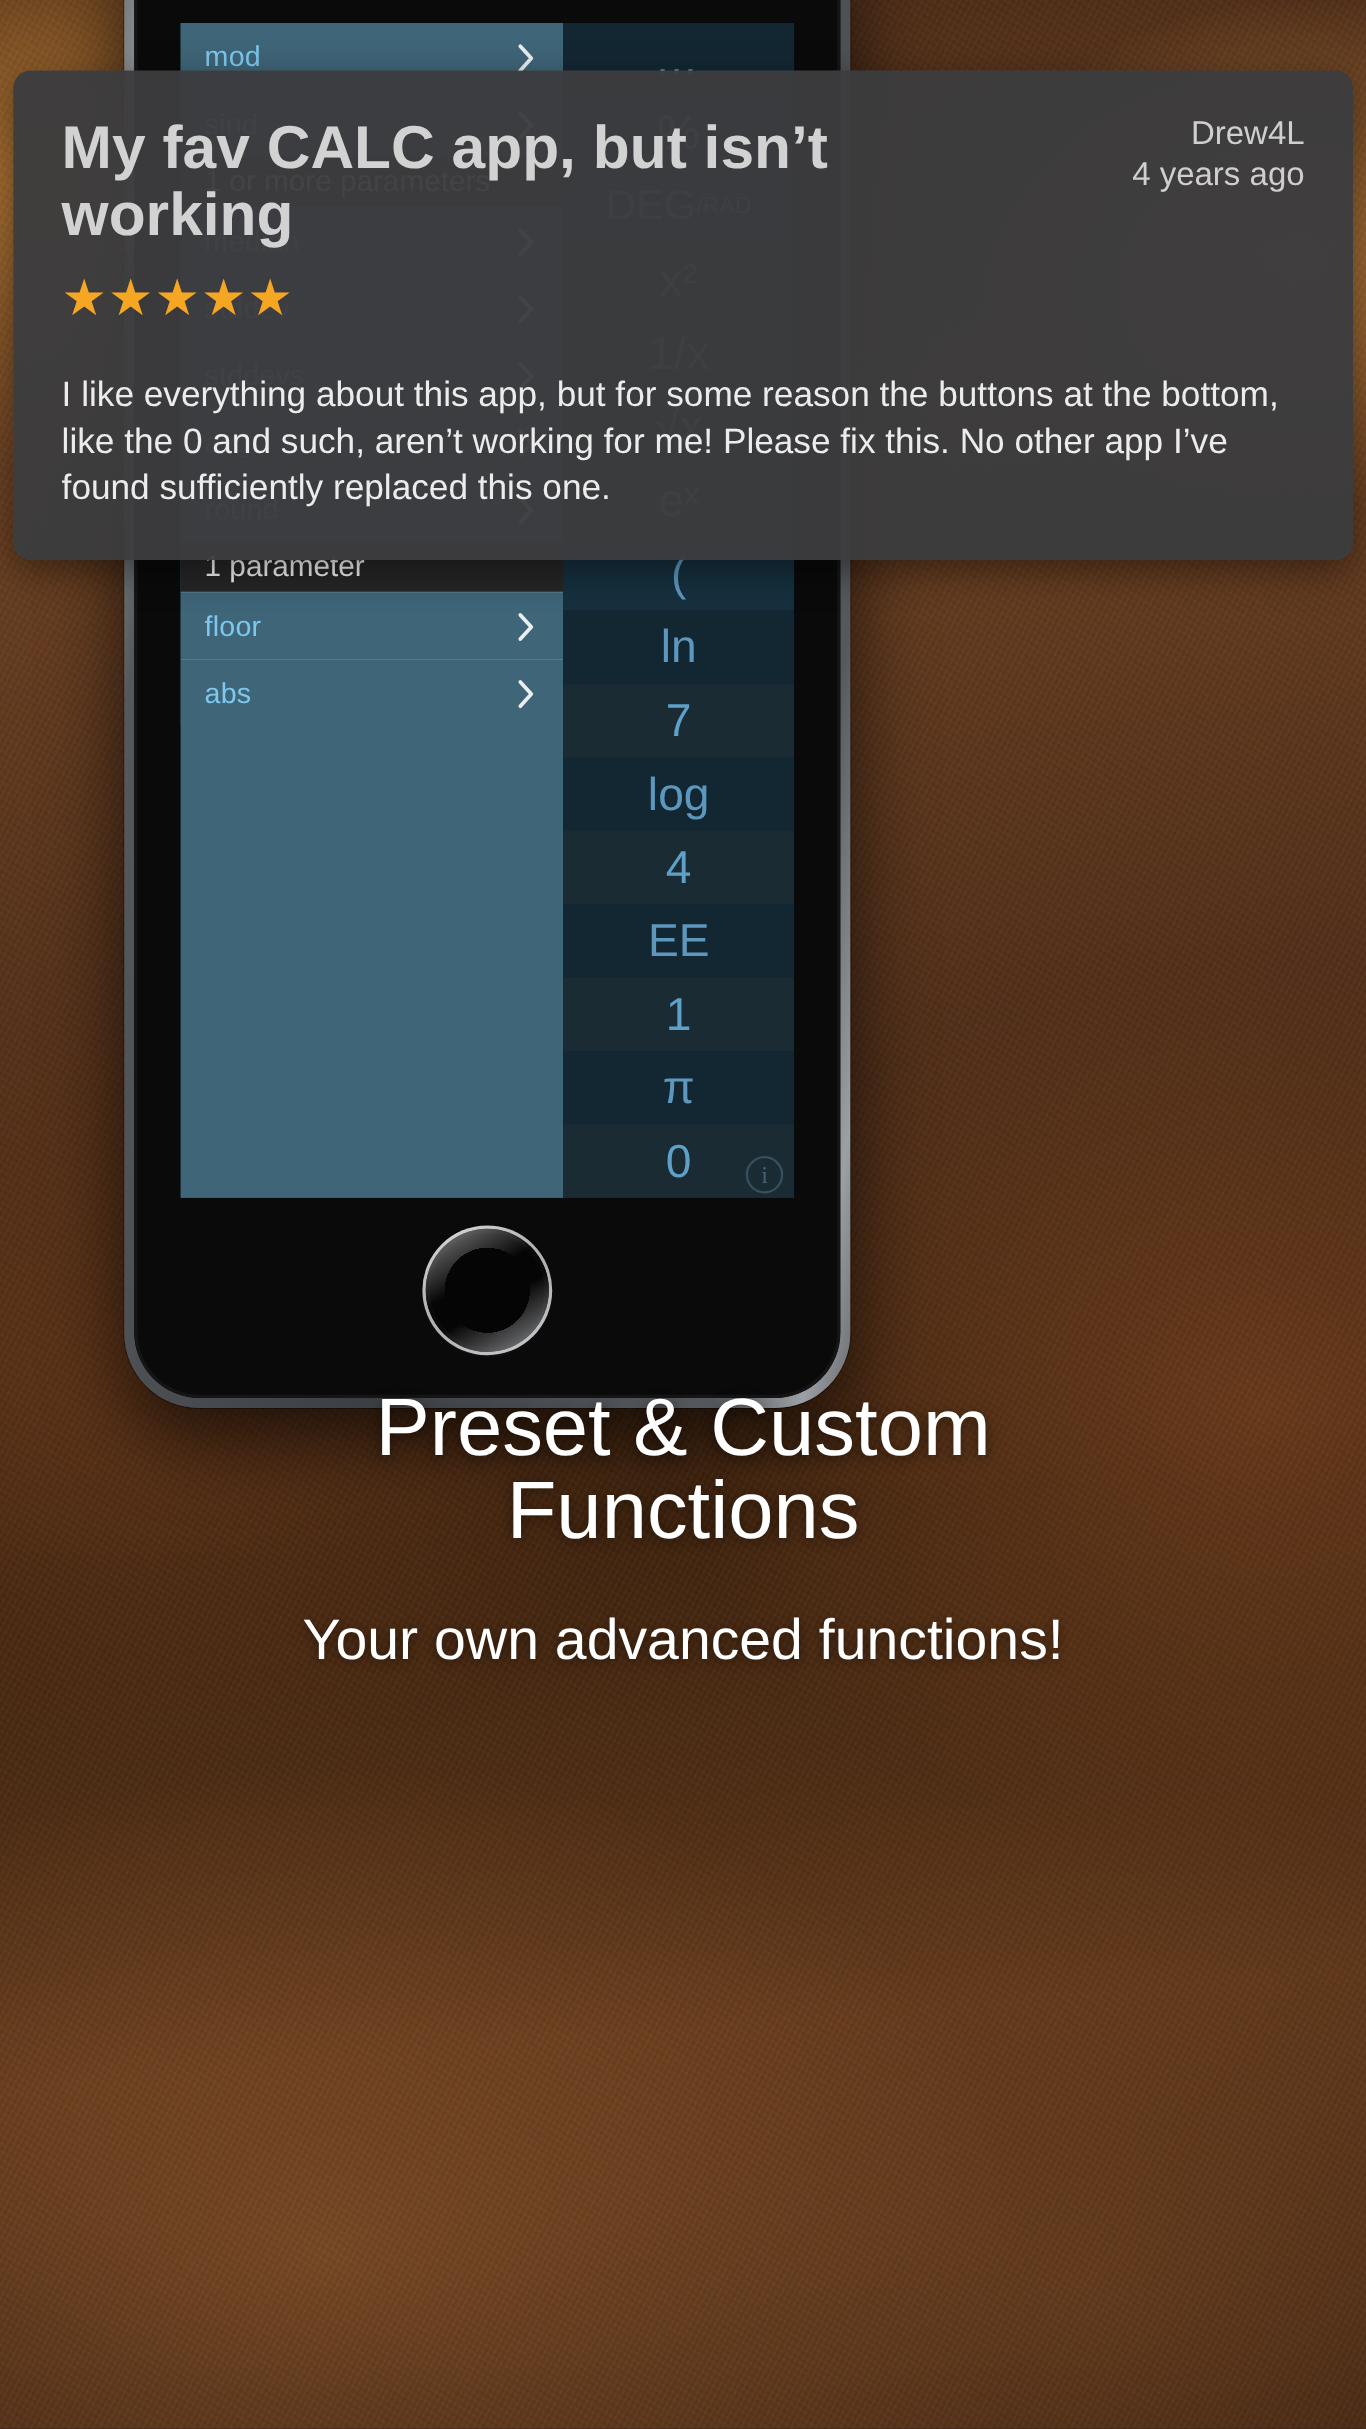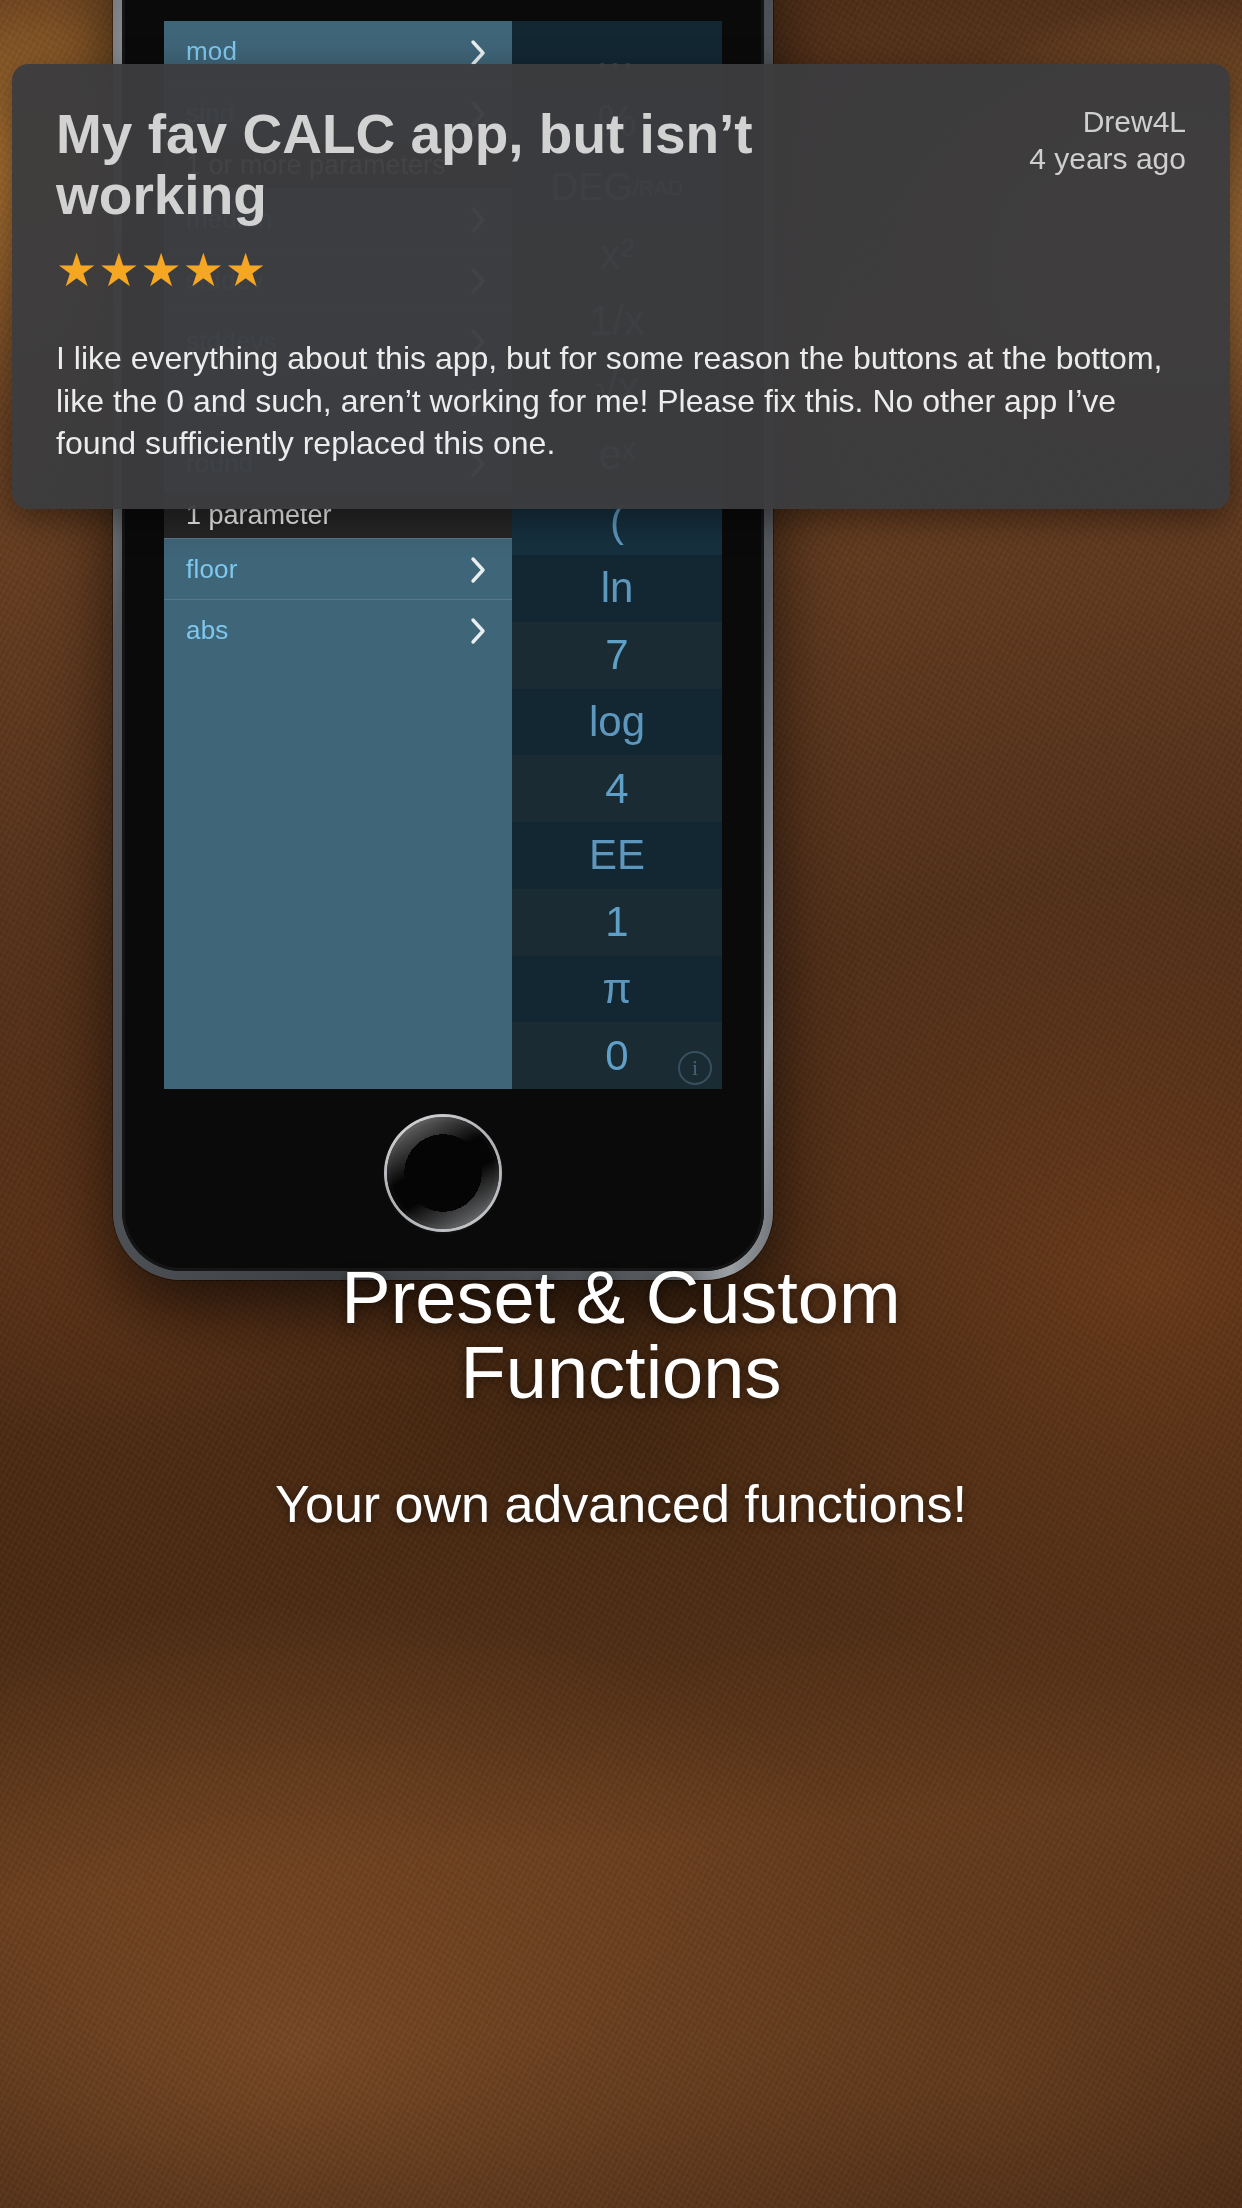--- a/index.html
+++ b/index.html
@@ -144,21 +144,21 @@
   #caption{
     position:absolute; left:0; right:0; top:1260px;
     text-align:center; color:#fff;
   }
   #caption-title{
     font-size:74px; line-height:1.02; font-weight:400;
     text-shadow:0 2px 12px rgba(0,0,0,.5);
     padding:0 120px;
   }
   #caption-sub{
-    margin-top:63px; font-size:52px; font-weight:400;
+    margin-top:50px; font-size:52px; font-weight:400;
     text-shadow:0 2px 10px rgba(0,0,0,.5);
   }
 </style>
 </head>
 <body>
 
 <div id="backdrop"></div>
 
 <div id="phone">
   <div id="phone-inner">

